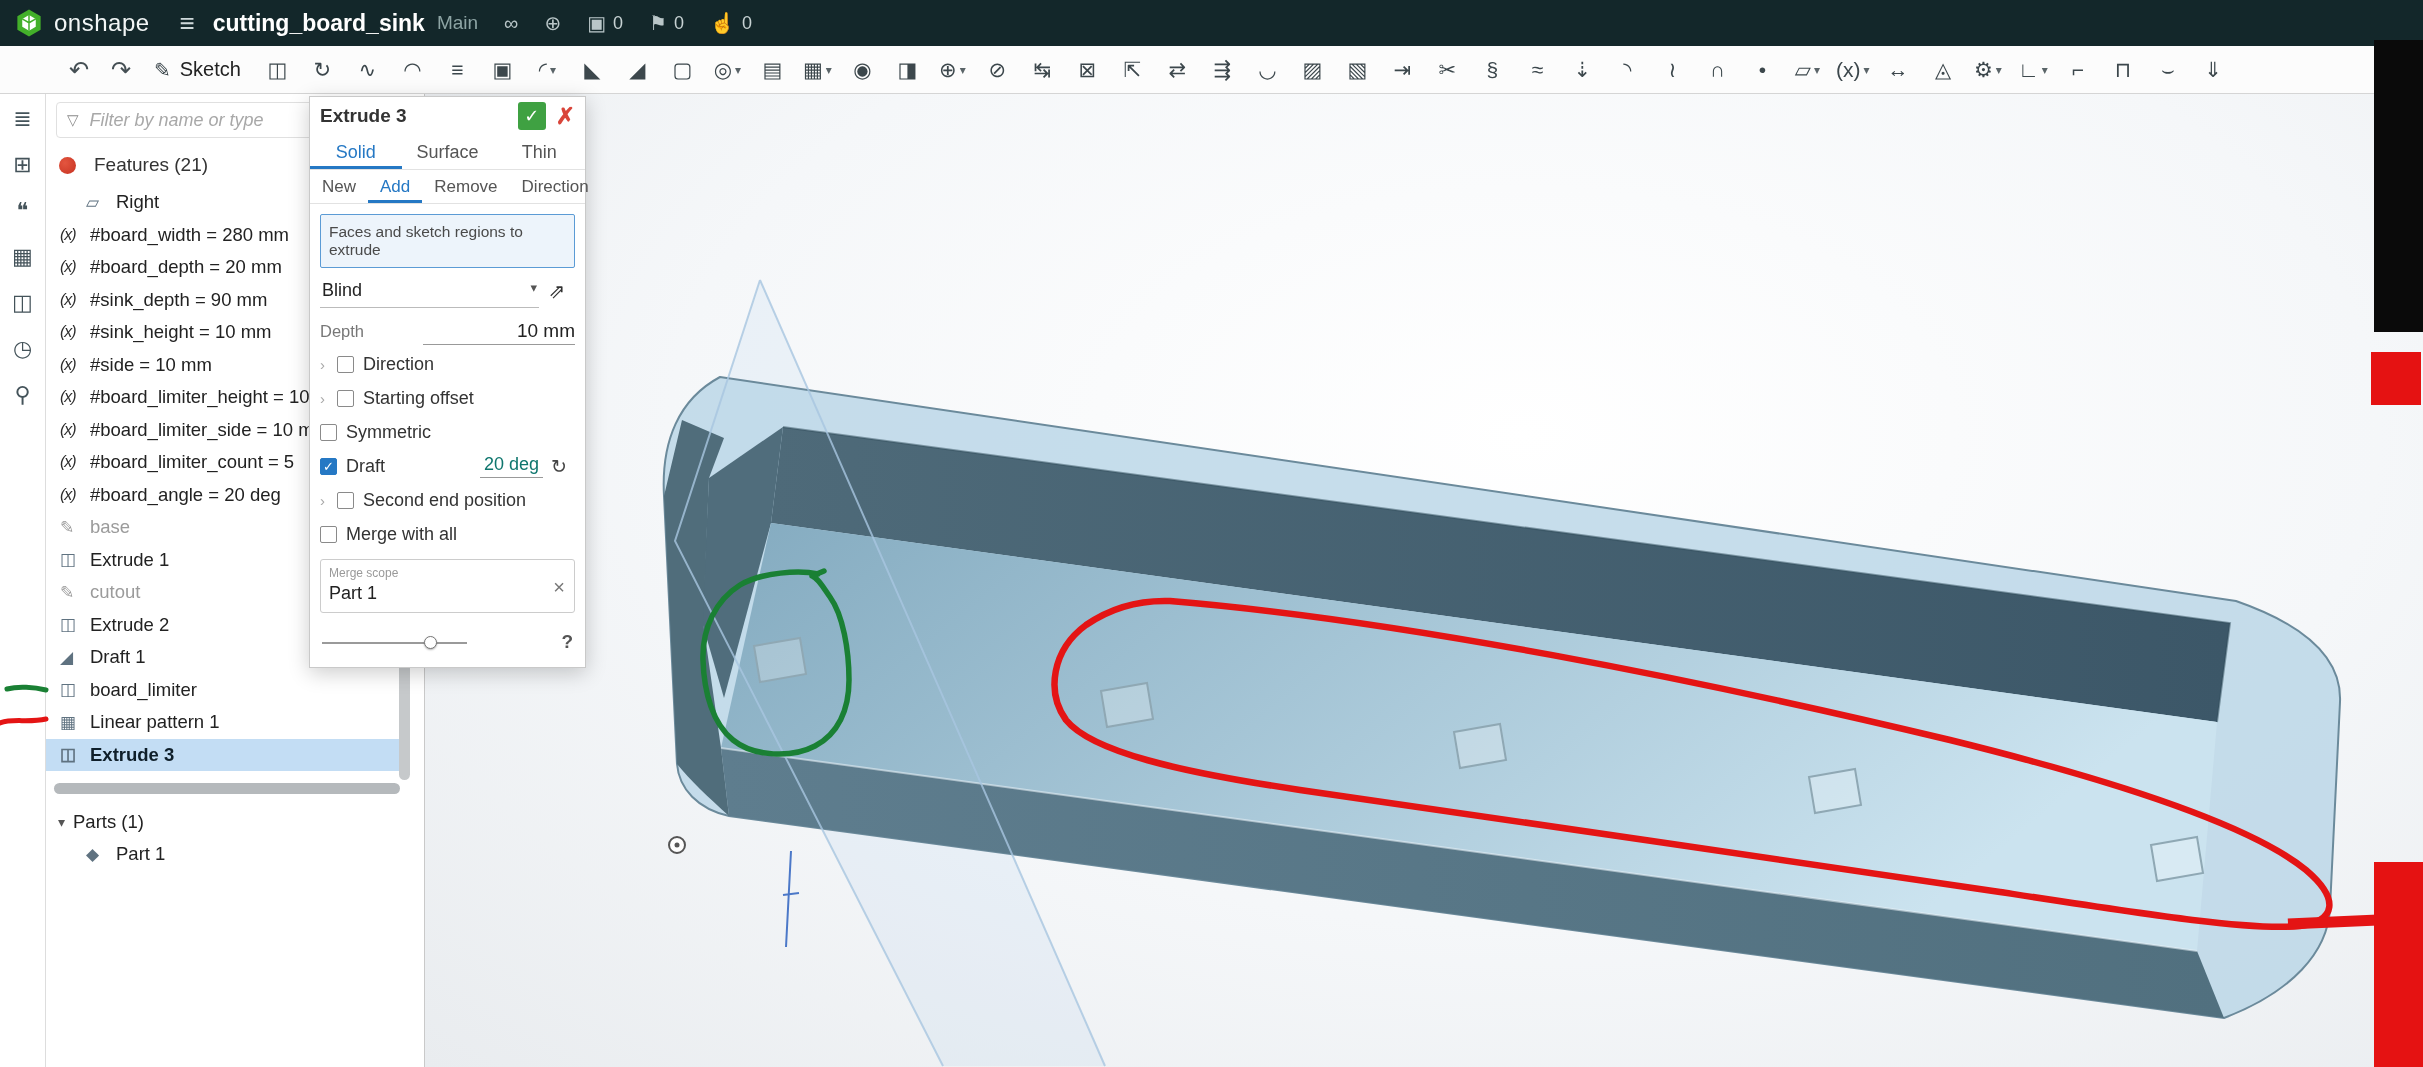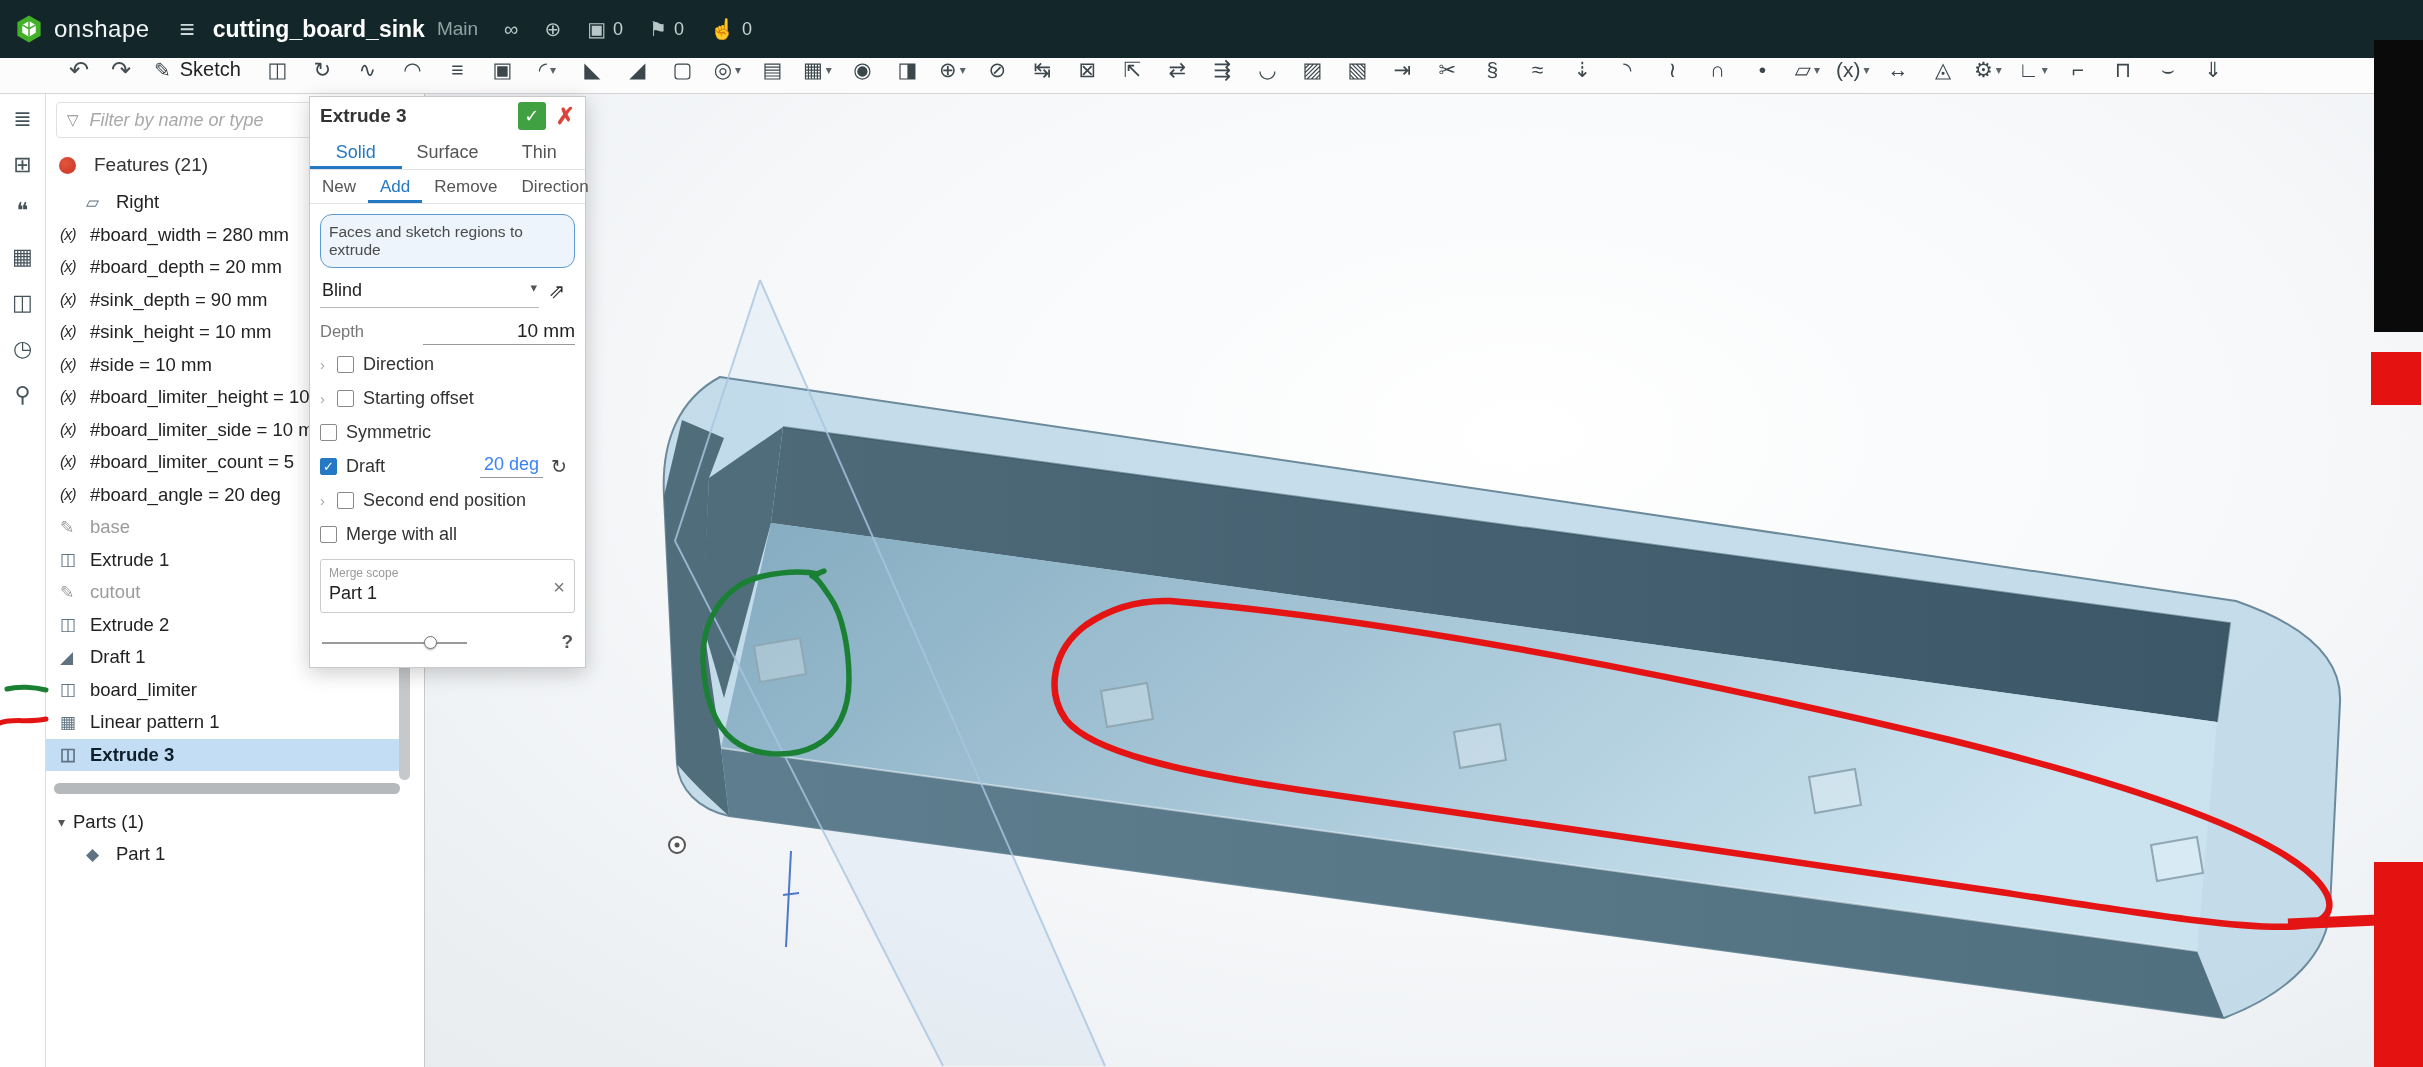--- a/index.html
+++ b/index.html
@@ -1,19 +1,19 @@
 <!DOCTYPE html>
 <html><head>
 <meta charset="utf-8">
 <style>
   html,body{margin:0;padding:0;background:#fff;overflow:hidden;}
   #app{position:relative;width:2423px;height:1067px;font-family:"Liberation Sans",sans-serif;overflow:hidden;background:#fff;}
 
   
-  .topbar{position:absolute;left:0;top:0;width:100%;height:58px;background:#13272a;display:flex;align-items:center;padding:0 0 0 14px;box-sizing:border-box;z-index:4;}
+  .topbar{position:absolute;left:0;top:0;width:100%;height:46px;background:#13272a;display:flex;align-items:center;padding:0 0 0 14px;box-sizing:border-box;z-index:4;}
   .appname{color:#f2f6f6;font-size:24px;font-weight:500;margin-left:10px;letter-spacing:.5px;}
   .hamb{color:#cfd9da;font-size:26px;margin-left:30px;cursor:pointer;}
   .doctitle{color:#ffffff;font-size:23px;font-weight:bold;margin-left:18px;}
   .branch{color:#8da4a4;font-size:19px;margin-left:12px;}
   .tstat{display:flex;align-items:center;margin-left:26px;color:#b9c6c8;font-size:20px;}
   .tstat .cnt{margin-left:7px;font-size:18px;color:#c7d2d3;}
 
   
   .toolbar{position:absolute;left:0;top:46px;right:0;height:48px;background:#fcfcfc;border-bottom:1px solid #d5d5d5;display:flex;align-items:center;padding-left:58px;box-sizing:border-box;z-index:3;}
   .uicon{font-size:24px;color:#454f54;width:42px;text-align:center;}
@@ -55,34 +55,34 @@
   
   .dialog{position:absolute;left:309px;top:96px;width:277px;background:#fff;border:1px solid #c9c9c9;box-shadow:0 5px 20px rgba(0,0,0,.20);z-index:5;box-sizing:border-box;}
   .dlg-hdr{height:38px;display:flex;align-items:center;padding:0 10px;}
   .dlg-title{font-size:19px;font-weight:bold;color:#333;flex:1;}
   .btn-ok{width:28px;height:28px;background:#3fa142;color:#fff;border-radius:3px;display:flex;align-items:center;justify-content:center;font-size:18px;margin-right:10px;cursor:pointer;}
   .btn-x{color:#d9453a;font-size:23px;font-weight:bold;cursor:pointer;}
   .tabs{display:flex;border-bottom:1px solid #e2e2e2;}
   .tab{flex:1;text-align:center;padding:7px 12px 6px;color:#555;font-size:18px;cursor:pointer;}
   .tabs.t2 .tab{font-size:17px;}
   .tab.active{color:#2578c4;box-shadow:inset 0 -3px 0 #2578c4;font-weight:500;}
-  .sel-box{margin:10px 10px 6px;border:1px solid #5b9bd5;background:#edf4fb;border-radius:12px;padding:8px 8px;font-size:15.5px;color:#4a4a4a;}
+  .sel-box{margin:10px 10px 6px;border:1px solid #5b9bd5;background:#edf4fb;border-radius:2px;padding:8px 8px;font-size:15.5px;color:#4a4a4a;}
   .blind-row{display:flex;align-items:center;margin:4px 10px 0;}
   .blind-select{flex:1;border-bottom:1px solid #bbb;padding:6px 2px;display:flex;font-size:18px;color:#222;cursor:pointer;}
   .sel-caret{margin-left:auto;font-size:13px;color:#555;}
   .flip-ic{width:36px;text-align:center;color:#333;font-size:20px;cursor:pointer;}
   .depth-row{display:flex;margin:12px 10px 2px;align-items:baseline;}
   .dlabel{color:#777;font-size:16.5px;flex:1;}
   .dval{border-bottom:1px solid #999;width:152px;text-align:right;font-size:19px;padding-bottom:2px;color:#222;}
   .orow{display:flex;align-items:center;height:34px;padding:0 10px;}
   .chev{width:17px;color:#a8a8a8;font-size:15px;flex:none;}
   .cb{width:17px;height:17px;border:1.5px solid #8a8a8a;border-radius:2px;margin-right:9px;flex:none;background:#fff;box-sizing:border-box;display:flex;align-items:center;justify-content:center;font-size:13px;color:#fff;}
   .cb.on{background:#2578c4;border-color:#2578c4;}
   .olabel{font-size:18px;color:#333;white-space:nowrap;}
-  .rval{margin-left:auto;font-size:18px;color:#3b82f6;border-bottom:1px solid #999;padding:0 4px 2px;text-align:center;}
+  .rval{margin-left:auto;font-size:18px;color:#0f766e;border-bottom:1px solid #999;padding:0 4px 2px;text-align:center;}
   .cyc{width:32px;text-align:center;color:#444;font-size:19px;}
   .mscope{margin:8px 10px;border:1px solid #ccc;border-radius:3px;padding:6px 8px 8px;position:relative;}
   .ms-label{font-size:12px;color:#999;}
   .ms-val{font-size:18px;color:#222;margin-top:3px;}
   .ms-x{position:absolute;right:9px;top:50%;transform:translateY(-45%);color:#777;font-size:20px;cursor:pointer;}
   .dfoot{display:flex;align-items:center;padding:10px 12px 14px;}
   .slider{position:relative;width:145px;height:15px;margin-right:auto;}
   .slider .track{position:absolute;left:0;right:0;top:7px;height:2px;background:#9a9a9a;}
   .slider .knob{position:absolute;top:1px;width:13px;height:13px;border-radius:50%;background:#fff;border:1.5px solid #777;box-shadow:0 1px 2px rgba(0,0,0,.3);box-sizing:border-box;}
   .help{color:#555;font-size:19px;font-weight:bold;}

